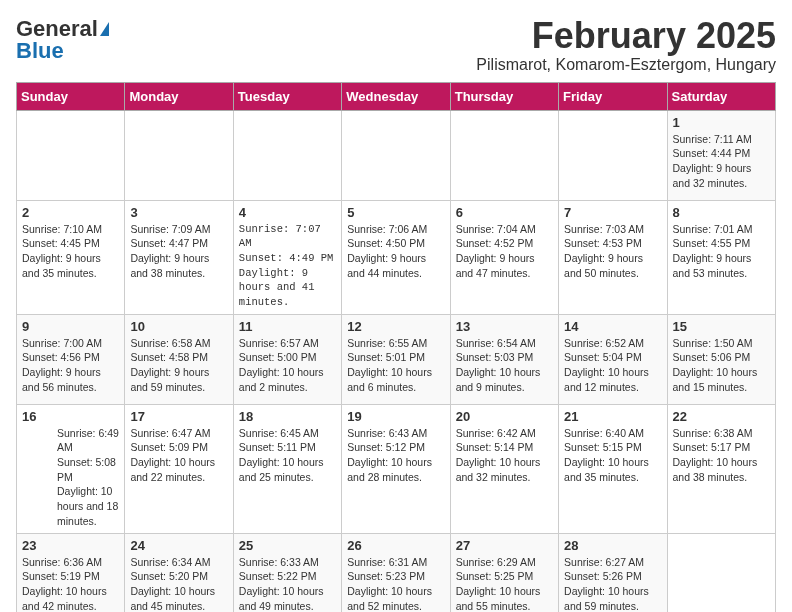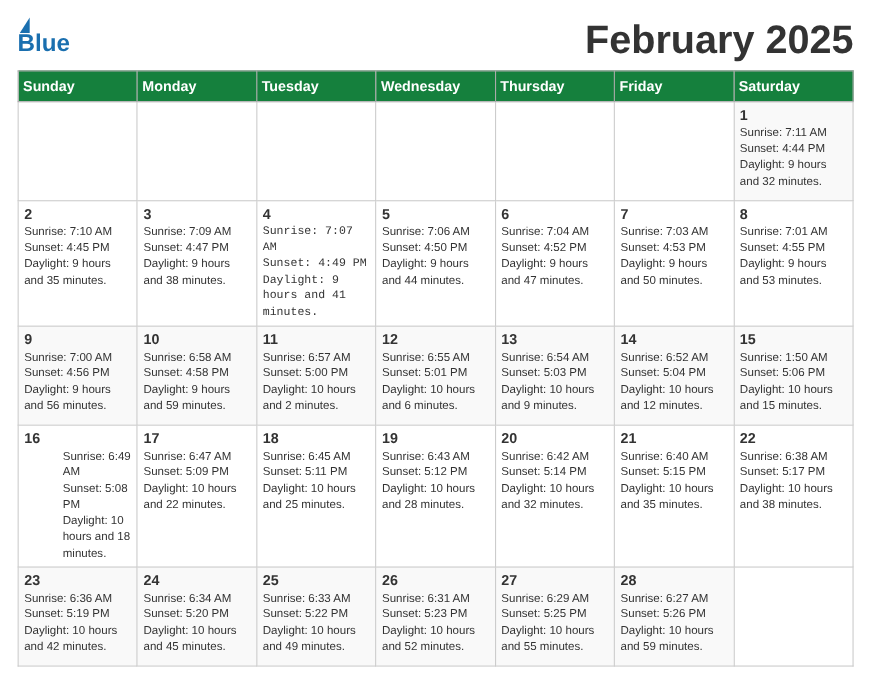--- a/index.html
+++ b/index.html
@@ -43,21 +43,21 @@
       font-size: 16px;
       font-weight: normal;
       color: #333;
     }
     .calendar {
       width: 100%;
       border-collapse: collapse;
       table-layout: fixed;
     }
     .calendar thead th {
-      background: #15803d;
+      background: #be185d;
       color: #fff;
       font-size: 13px;
       font-weight: bold;
       padding: 6px 4px;
       text-align: left;
       border: 1px solid #aaa;
     }
     .calendar tbody td {
       border: 1px solid #ccc;
       vertical-align: top;
@@ -82,26 +82,28 @@
       line-height: 1.4;
     }
     .empty { background: #fff !important; }
   </style>
 </head>
 <body>
 
 <div class="header">
   <div class="logo">
     <div style="display:flex;align-items:center;">
+      <span style="font-size:22px;font-weight:bold;color:#333;">General</span>
       <span class="logo-triangle"></span>
     </div>
     <span style="font-size:22px;font-weight:bold;color:#1a6faf;margin-top:-4px;">Blue</span>
   </div>
   <div class="title-block">
     <h1>February 2025</h1>
+    <h2>Pilismarot, Komarom-Esztergom, Hungary</h2>
   </div>
 </div>
 
 <table class="calendar">
   <thead>
     <tr>
     <th>Sunday</th>
         <th>Monday</th>
         <th>Tuesday</th>
         <th>Wednesday</th>

